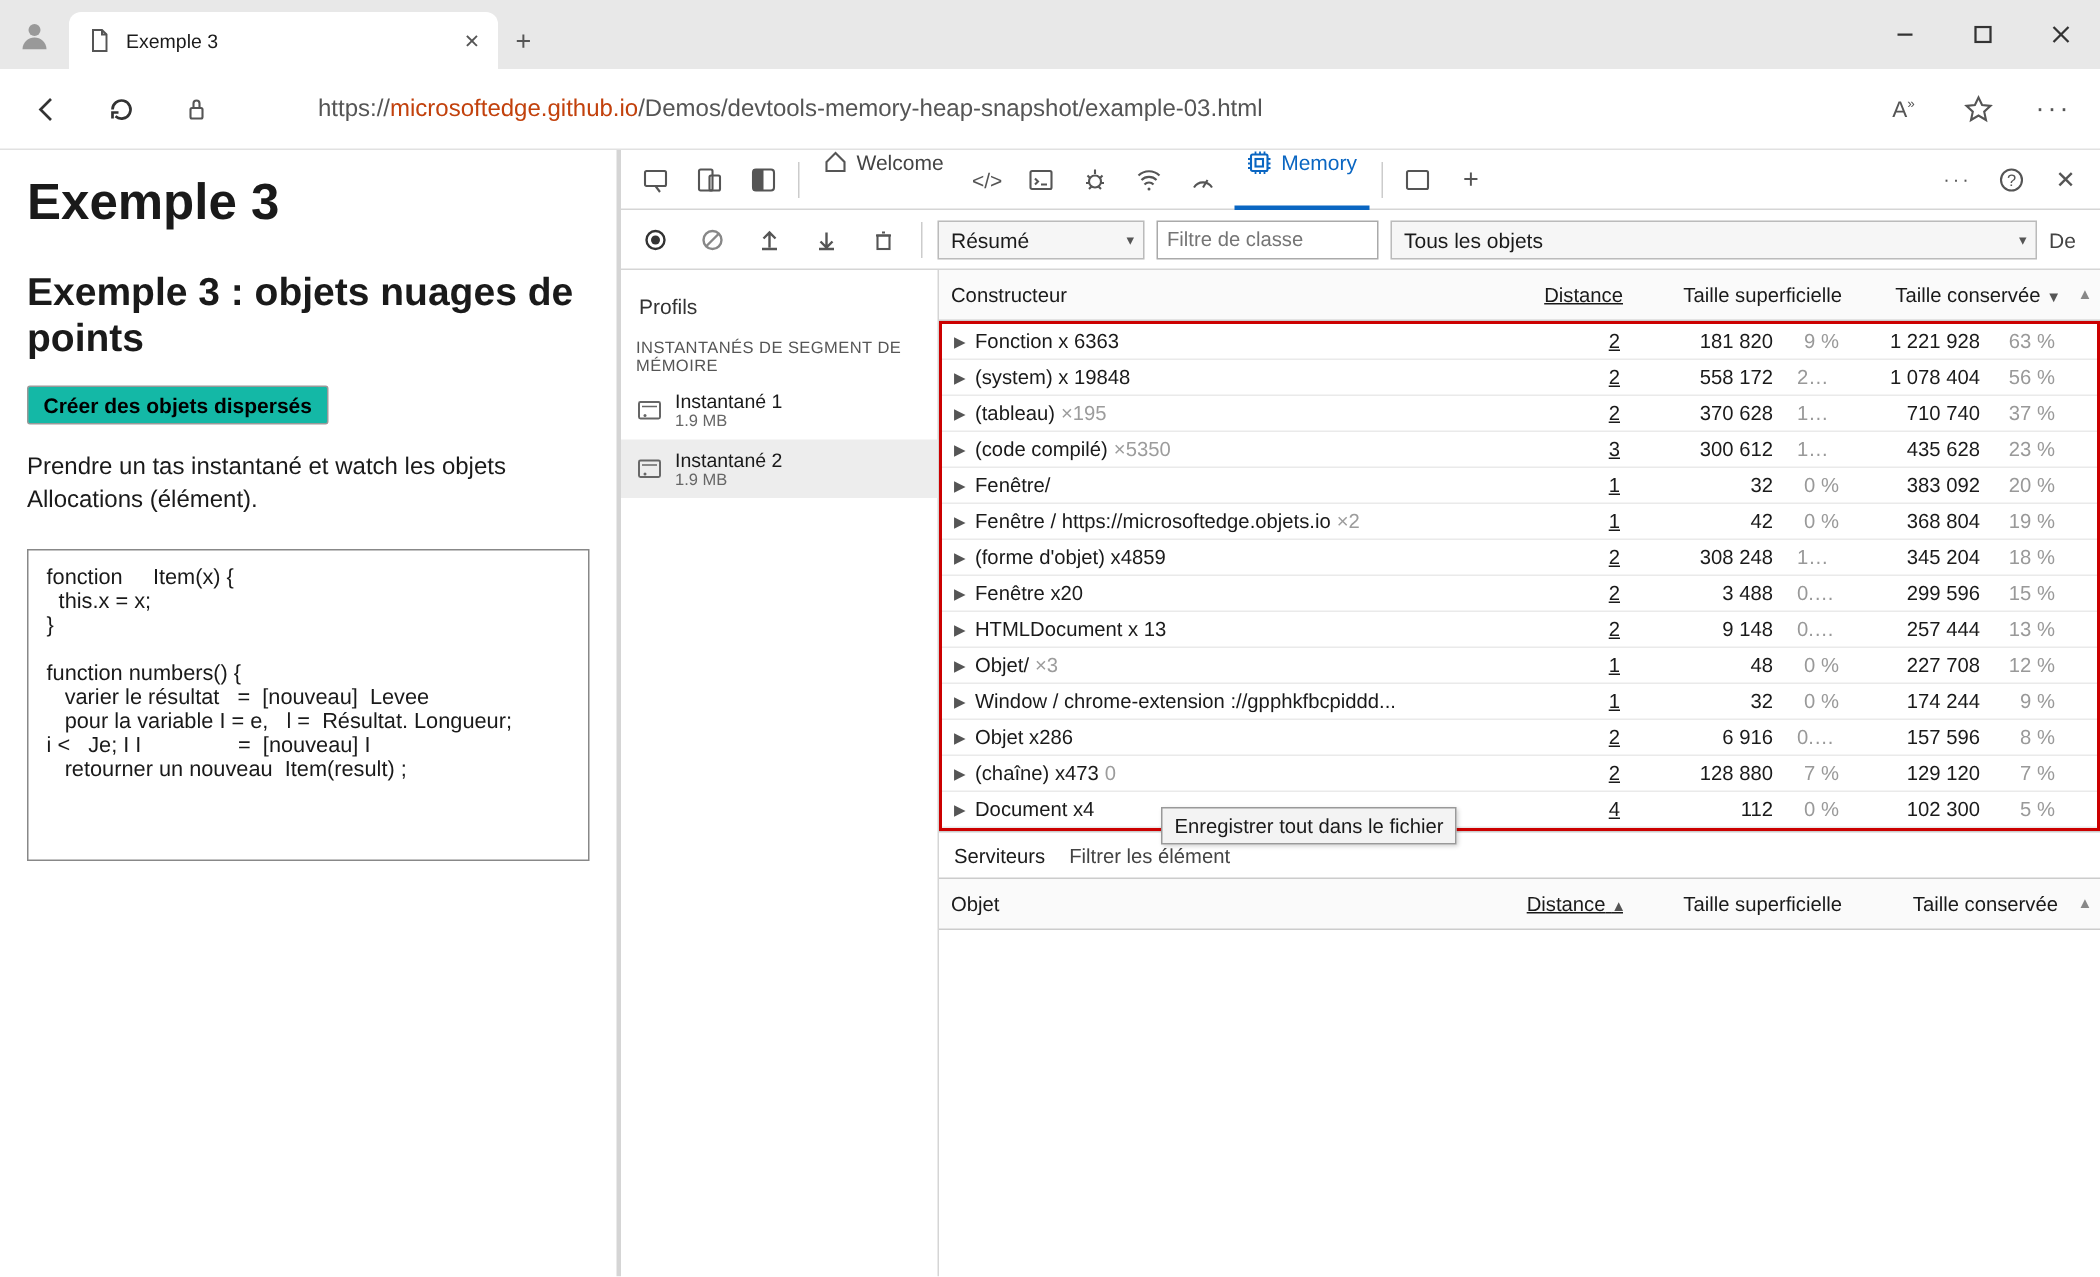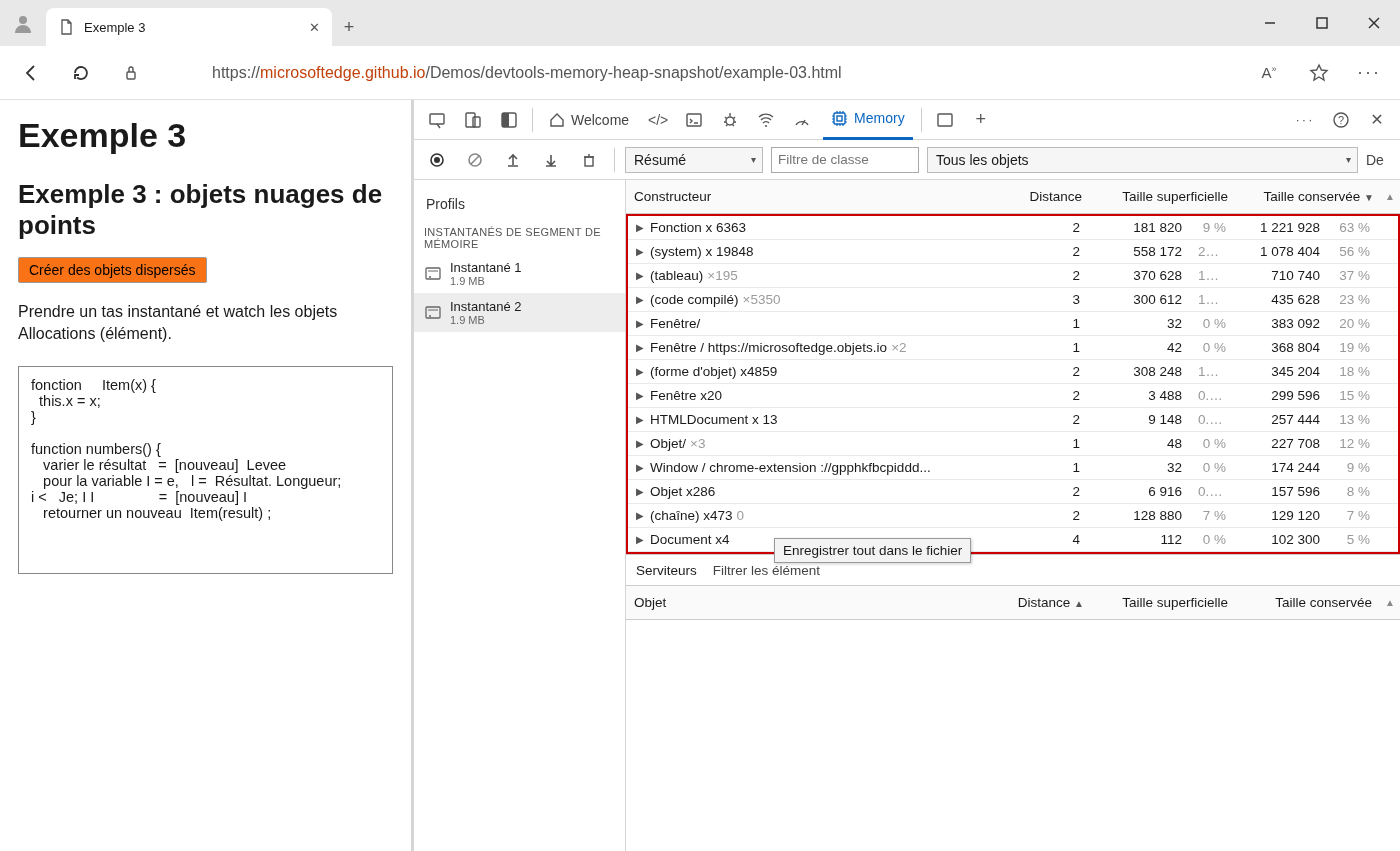--- a/index.html
+++ b/index.html
@@ -19,29 +19,29 @@
 .toolbar { height: 54px; display:flex; align-items:center; gap:16px; padding: 0 14px; border-bottom: 1px solid #e1e1e1; }
 .tb-icon { width: 34px; height: 34px; border-radius: 4px; display:flex; align-items:center; justify-content:center; }
 .url { flex:1; font-size: 16px; color:#555; display:flex; align-items:center; gap: 0; margin-left: 48px; }
 .url .bold { color:#c2410c; }
 
 
 .main { display:flex; height: calc(851px - 46px - 54px); }
 .page { width: 414px; padding: 16px 18px; border-right: 3px solid #d5d5d5; }
 .page h1 { font-size: 34px; font-weight: 600; margin-bottom: 18px; }
 .page h2 { font-size: 26px; font-weight: 700; margin: 24px 0 16px 0; }
-.page-btn { font-size: 14px; background: #f97316; border: 1px solid #999; padding: 4px 10px; border-radius:2px; }
+.page-btn { font-size: 14px; background: #14b8a6; border: 1px solid #999; padding: 4px 10px; border-radius:2px;font-weight:bold; }
 .page p { font-size: 16px; margin-top: 18px; line-height:1.4; }
 .codebox { margin-top: 20px; border: 1px solid #888; height: 208px; padding: 10px 12px; font-size: 14.5px; font-family: inherit; white-space: pre; overflow:auto; }
 
 
 .dt { flex: 1; display:flex; flex-direction: column; }
 .dt-top { height: 40px; border-bottom: 1px solid #d5d5d5; display:flex; align-items:center; padding: 0 8px; gap: 6px; }
 .dt-icon { width: 30px; height: 30px; display:flex; align-items:center; justify-content:center; border-radius:4px; }
-.dt-tab { height: 40px; padding: 0 8px; display:flex; align-items:center; gap: 6px; font-size: 14px; color:#444; }
+.dt-tab { height: 40px; padding: 0 8px; display:flex; align-items:flex-start; gap: 6px; font-size: 14px; color:#444; }
 .dt-tab.active { border-bottom: 3px solid #0a66c2; color:#0a66c2; }
 .dt-sep { width:1px; height:24px; background:#ccc; margin: 0 2px; }
 
 .dt-sub { height: 40px; border-bottom: 1px solid #d5d5d5; display:flex; align-items:center; padding: 0 8px; gap: 8px; }
 .dt-sub select, .dt-sub .combo { height: 26px; font-size: 14px; border:1px solid #bbb; background:#f6f6f6; padding: 2px 8px; }
 .combo { display:flex; align-items:center; width:138px; position:relative; }
 .combo::after { content:"▾"; position:absolute; right:6px; font-size:10px; color:#555; }
 .filter-input { height:26px; width:148px; border:1px solid #aaa; font-size:13.5px; padding:0 6px; }
 .all-objects { width: 431px; }
 .right-trunc { font-size:14px; color:#444; }
@@ -56,21 +56,21 @@
 .snap.active { background:#ededed; }
 .snap .meta { font-size:11px; color:#666; }
 
 
 .grids { flex:1; display:flex; flex-direction:column; min-width:0; }
 .grid { display:flex; flex-direction:column; }
 .grid-header, .grid-row { display:flex; align-items:center; border-bottom:1px solid #eaeaea; font-size:13.5px; height: 24px; }
 .grid-header { height: 34px; background:#fafafa; border-bottom:1px solid #ccc; }
 .col { padding: 0 8px; overflow:hidden; white-space:nowrap; text-overflow:ellipsis; }
 .c-constr { flex:1; display:flex; align-items:center; gap:4px; }
-.c-dist { width: 86px; text-align:right; }
+.c-dist { width: 86px; text-align:right;text-decoration:underline; }
 .c-ss   { width: 102px; text-align:right; }
 .c-ssp  { width: 44px; text-align:right; color:#999; }
 .c-rs   { width: 94px; text-align:right; }
 .c-rsp  { width: 50px; text-align:right; color:#999; }
 .c-end  { width: 20px; }
 .tri { width:10px; font-size:10px; color:#555; }
 .muted { color:#9c9c9c; }
 .hlbox { border: 2px solid #c00; position: relative; }
 
 .contextmenu { position:absolute; left:774px; top:538px; background:#f3f3f3; border:1px solid #999; padding:4px 8px; font-size:13.5px; box-shadow:1px 1px 3px rgba(0,0,0,.2); z-index:10; }

